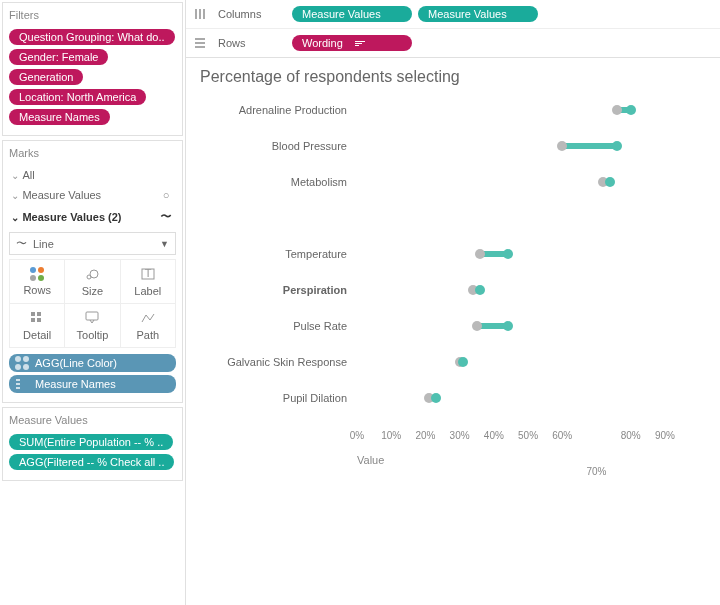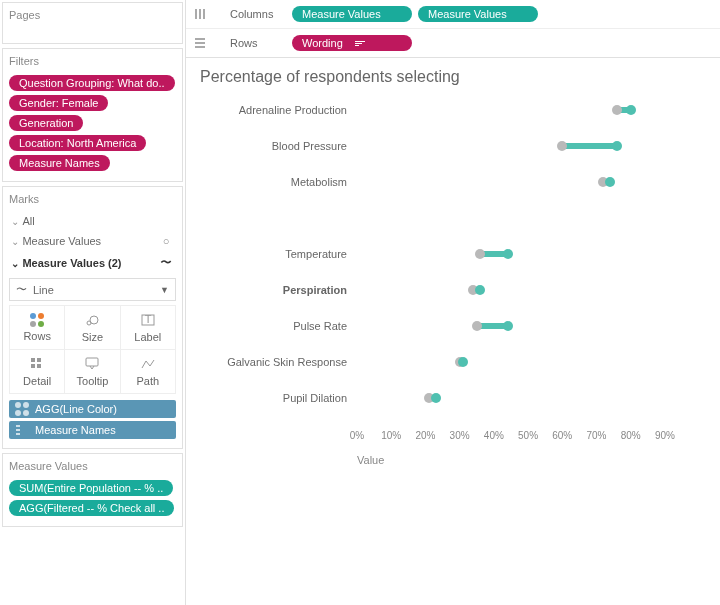--- a/index.html
+++ b/index.html
@@ -13,51 +13,48 @@
 .pill.green{background:#1aab9b}
 .pill.greenpill{background:#1aab9b}
 .marks-row{display:flex;align-items:center;justify-content:space-between;padding:4px 2px;cursor:pointer}
 .marks-row .sym{width:16px;text-align:center;color:#888}
 .marks-row.active{font-weight:600;color:#333}
 .marks-row.active span{color:#333}
 .dropdown{display:flex;align-items:center;gap:6px;border:1px solid #ddd;padding:3px 6px;margin:4px 0;justify-content:space-between}
 .mark-grid{display:grid;grid-template-columns:repeat(3,1fr);border:1px solid #eee;border-right:none;border-bottom:none}
 .mark-cell{border-right:1px solid #eee;border-bottom:1px solid #eee;display:flex;flex-direction:column;align-items:center;justify-content:center;gap:3px;padding:6px 0;cursor:pointer}
 .mark-cell svg,.mark-cell .ico{width:16px;height:16px;display:block}
-.mini-pill{display:flex;align-items:center;gap:6px;background:#5a96b5;border-radius:2px;padding:2px 6px;margin:3px 0;max-width:100%}
+.mini-pill{display:flex;align-items:center;gap:6px;background:#5a96b5;border-radius:8px;padding:2px 6px;margin:3px 0;max-width:100%}
 .mini-pill span{color:#fff;white-space:nowrap;overflow:hidden;text-overflow:ellipsis}
 .square-glyph{width:14px;height:14px;display:grid;grid-template-columns:1fr 1fr;grid-template-rows:1fr 1fr;gap:2px}
 .square-glyph i{display:block;border-radius:50%}
 .right{flex:1;display:flex;flex-direction:column;border-left:1px solid #e0e0e0}
 .shelves-top{border-bottom:1px solid #e0e0e0}
 .shelf-row{display:flex;align-items:center;gap:8px;padding:4px 8px;border-bottom:1px solid #eee}
 .shelf-row:last-child{border-bottom:none}
-.shelf-label{display:flex;align-items:flex-start;gap:24px;width:90px;color:#888}
+.shelf-label{display:flex;align-items:flex-start;gap:12px;width:90px;color:#888}
 .chart-area{flex:1;padding:10px 28px 4px 6px;position:relative}
 .chart-title{font-size:16px;color:#666;margin:0 0 6px 8px}
 .plot{position:relative;height:380px;margin-left:0}
 .row{position:absolute;left:0;right:10px;height:36px;display:flex;align-items:center}
 .row-label{width:165px;text-align:right;padding-right:10px;color:#666}
 .track{flex:1;position:relative;height:36px}
 .seg{position:absolute;top:50%;height:6px;transform:translateY(-50%);border-radius:3px}
 .dot{position:absolute;top:50%;width:10px;height:10px;border-radius:50%;transform:translate(-50%,-50%)}
 .axis{position:absolute;left:165px;right:10px;bottom:26px;height:16px}
 .tick{position:absolute;top:0;transform:translateX(-50%);font-size:10px;color:#888}
 .axis-title{position:absolute;left:165px;right:10px;bottom:6px;text-align:left;color:#888}
 .sort-icon{display:inline-flex;flex-direction:column;gap:1px;margin-left:6px}
 .sort-icon i{display:block;height:1px;background:#fff}
 .chev{font-size:10px;color:#999}
 </style>
 </head>
 <body>
 
 <div class="left">
-  <div class="shelf-box tall">
-    <div class="shelf-title">Pages</div>
-  </div>
 
   <div class="shelf-box">
     <div class="shelf-title">Filters</div>
     <div id="filters-list"><div class="pill">
           <span>Question Grouping: What do..</span>
         </div><div class="pill">
           <span>Gender: Female</span>
         </div><div class="pill">
           <span>Generation</span>
         </div><div class="pill">
@@ -276,20 +273,20 @@
           </div>
         </div>
       <div class="axis" id="axis">
           <div class="tick" style="left: 0%;">0%</div>
           <div class="tick" style="left: 10.5263%;">10%</div>
           <div class="tick" style="left: 21.0526%;">20%</div>
           <div class="tick" style="left: 31.5789%;">30%</div>
           <div class="tick" style="left: 42.1053%;">40%</div>
           <div class="tick" style="left: 52.6316%;">50%</div>
           <div class="tick" style="left: 63.1579%;">60%</div>
-          <div class="tick" style="left: 73.6842%;">70%</div>
+          <div class="tick" style="left: 73.6842%; margin-top: 36px;">70%</div>
           <div class="tick" style="left: 84.2105%;">80%</div>
           <div class="tick" style="left: 94.7368%;">90%</div>
         </div>
       <div class="axis-title">Value</div>
     </div>
   </div>
 </div>
 
 </body></html>

